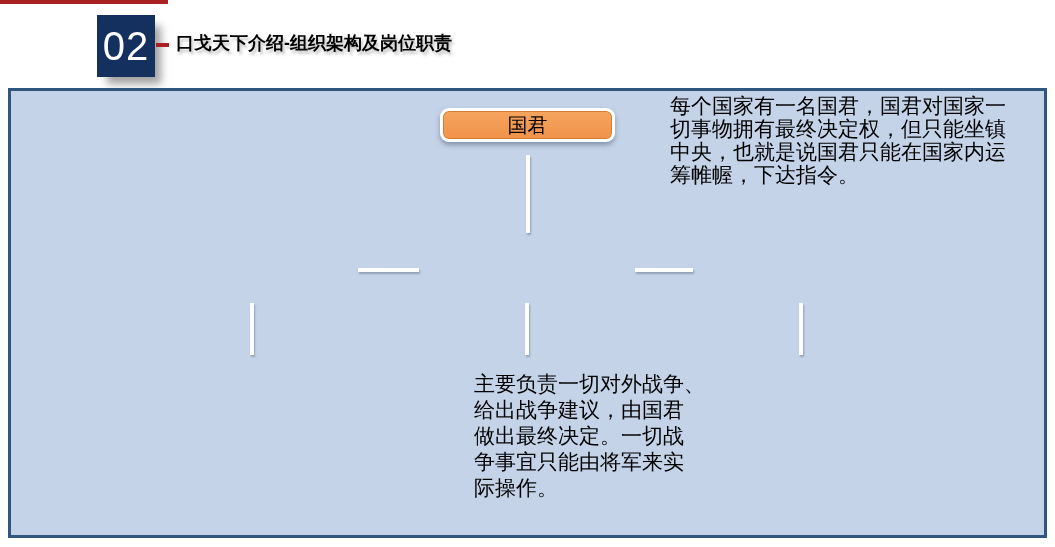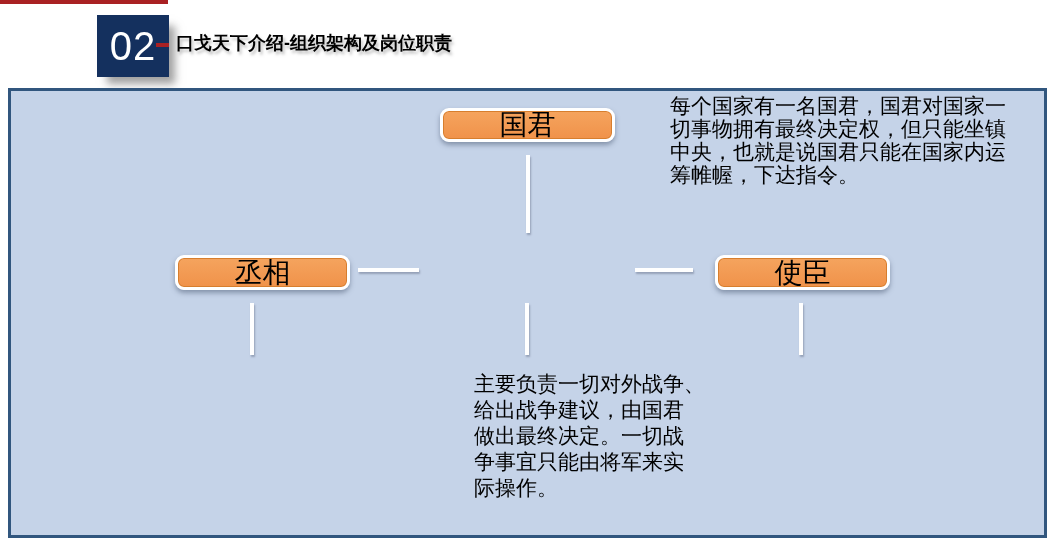--- a/index.html
+++ b/index.html
@@ -13,21 +13,21 @@
   .red-line{
     position:absolute;left:0;top:43;width:168px;height:4px;
     background:#A92123;
     box-shadow:0 18px 8px -5px rgba(130,130,130,.45);
   }
   .red-dash{
     position:absolute;left:156px;top:43px;width:13px;height:4px;
     background:#A92123;
   }
   .num-box{
-    position:absolute;left:97px;top:15px;width:72px;height:62px;
+    position:absolute;left:97px;top:15px;width:58px;height:62px;
     background:#14305E;
     box-shadow:8px 9px 8px -2px rgba(110,110,110,.65);
     display:flex;align-items:center;justify-content:center;
   }
   .num-box span{
     color:#ffffff;font-size:40px;line-height:1;letter-spacing:1px;
   }
   .slide-title{
     position:absolute;left:176px;top:31px;
     font-size:18px;font-weight:bold;white-space:nowrap;
@@ -39,21 +39,21 @@
     background:#C5D3E8;border:3px solid #31567E;
   }
   
   .node{
     position:absolute;width:175px;height:35px;box-sizing:border-box;
     background:linear-gradient(#F5A45E,#F0924A);
     border:3px solid #ffffff;border-radius:9px;
     box-shadow:0 3px 5px rgba(80,95,120,.55), inset 0 0 0 1px #D77E2E;
     display:flex;align-items:center;justify-content:center;
   }
-  .node span{font-size:28px;color:#000;}
+  .node span{font-size:20px;color:#000;}
   .node-root{left:429px;top:17px;height:34px;}
   .node-c0{left:164px;top:164px;}
   .node-c1{left:429px;top:164px;}
   .node-c2{left:704px;top:164px;}
   
   .conn{
     position:absolute;background:#ffffff;
     box-shadow:1px 2px 2px rgba(90,100,125,.45);
   }
   .conn-v-root{left:515px;top:64px;width:4px;height:78px;}
@@ -92,26 +92,20 @@
 中央，也就是说国君只能在国家内运
 筹帷幄，下达指令。</div>
 
   <div class="conn conn-v-root"></div>
   <div class="conn conn-h-1"></div>
   <div class="conn conn-h-2"></div>
   <div class="conn conn-v-c0"></div>
   <div class="conn conn-v-c1"></div>
   <div class="conn conn-v-c2"></div>
 
-  <div class="node node-c0">
-    <span>丞相</span>
-  </div>
-  <div class="node node-c2">
-    <span>使臣</span>
-  </div>
 
   <div class="desc desc-c1">主要负责一切对外战争、
 给出战争建议，由国君
 做出最终决定。一切战
 争事宜只能由将军来实
 际操作。</div>
 
 </div>
 
 </body></html>

